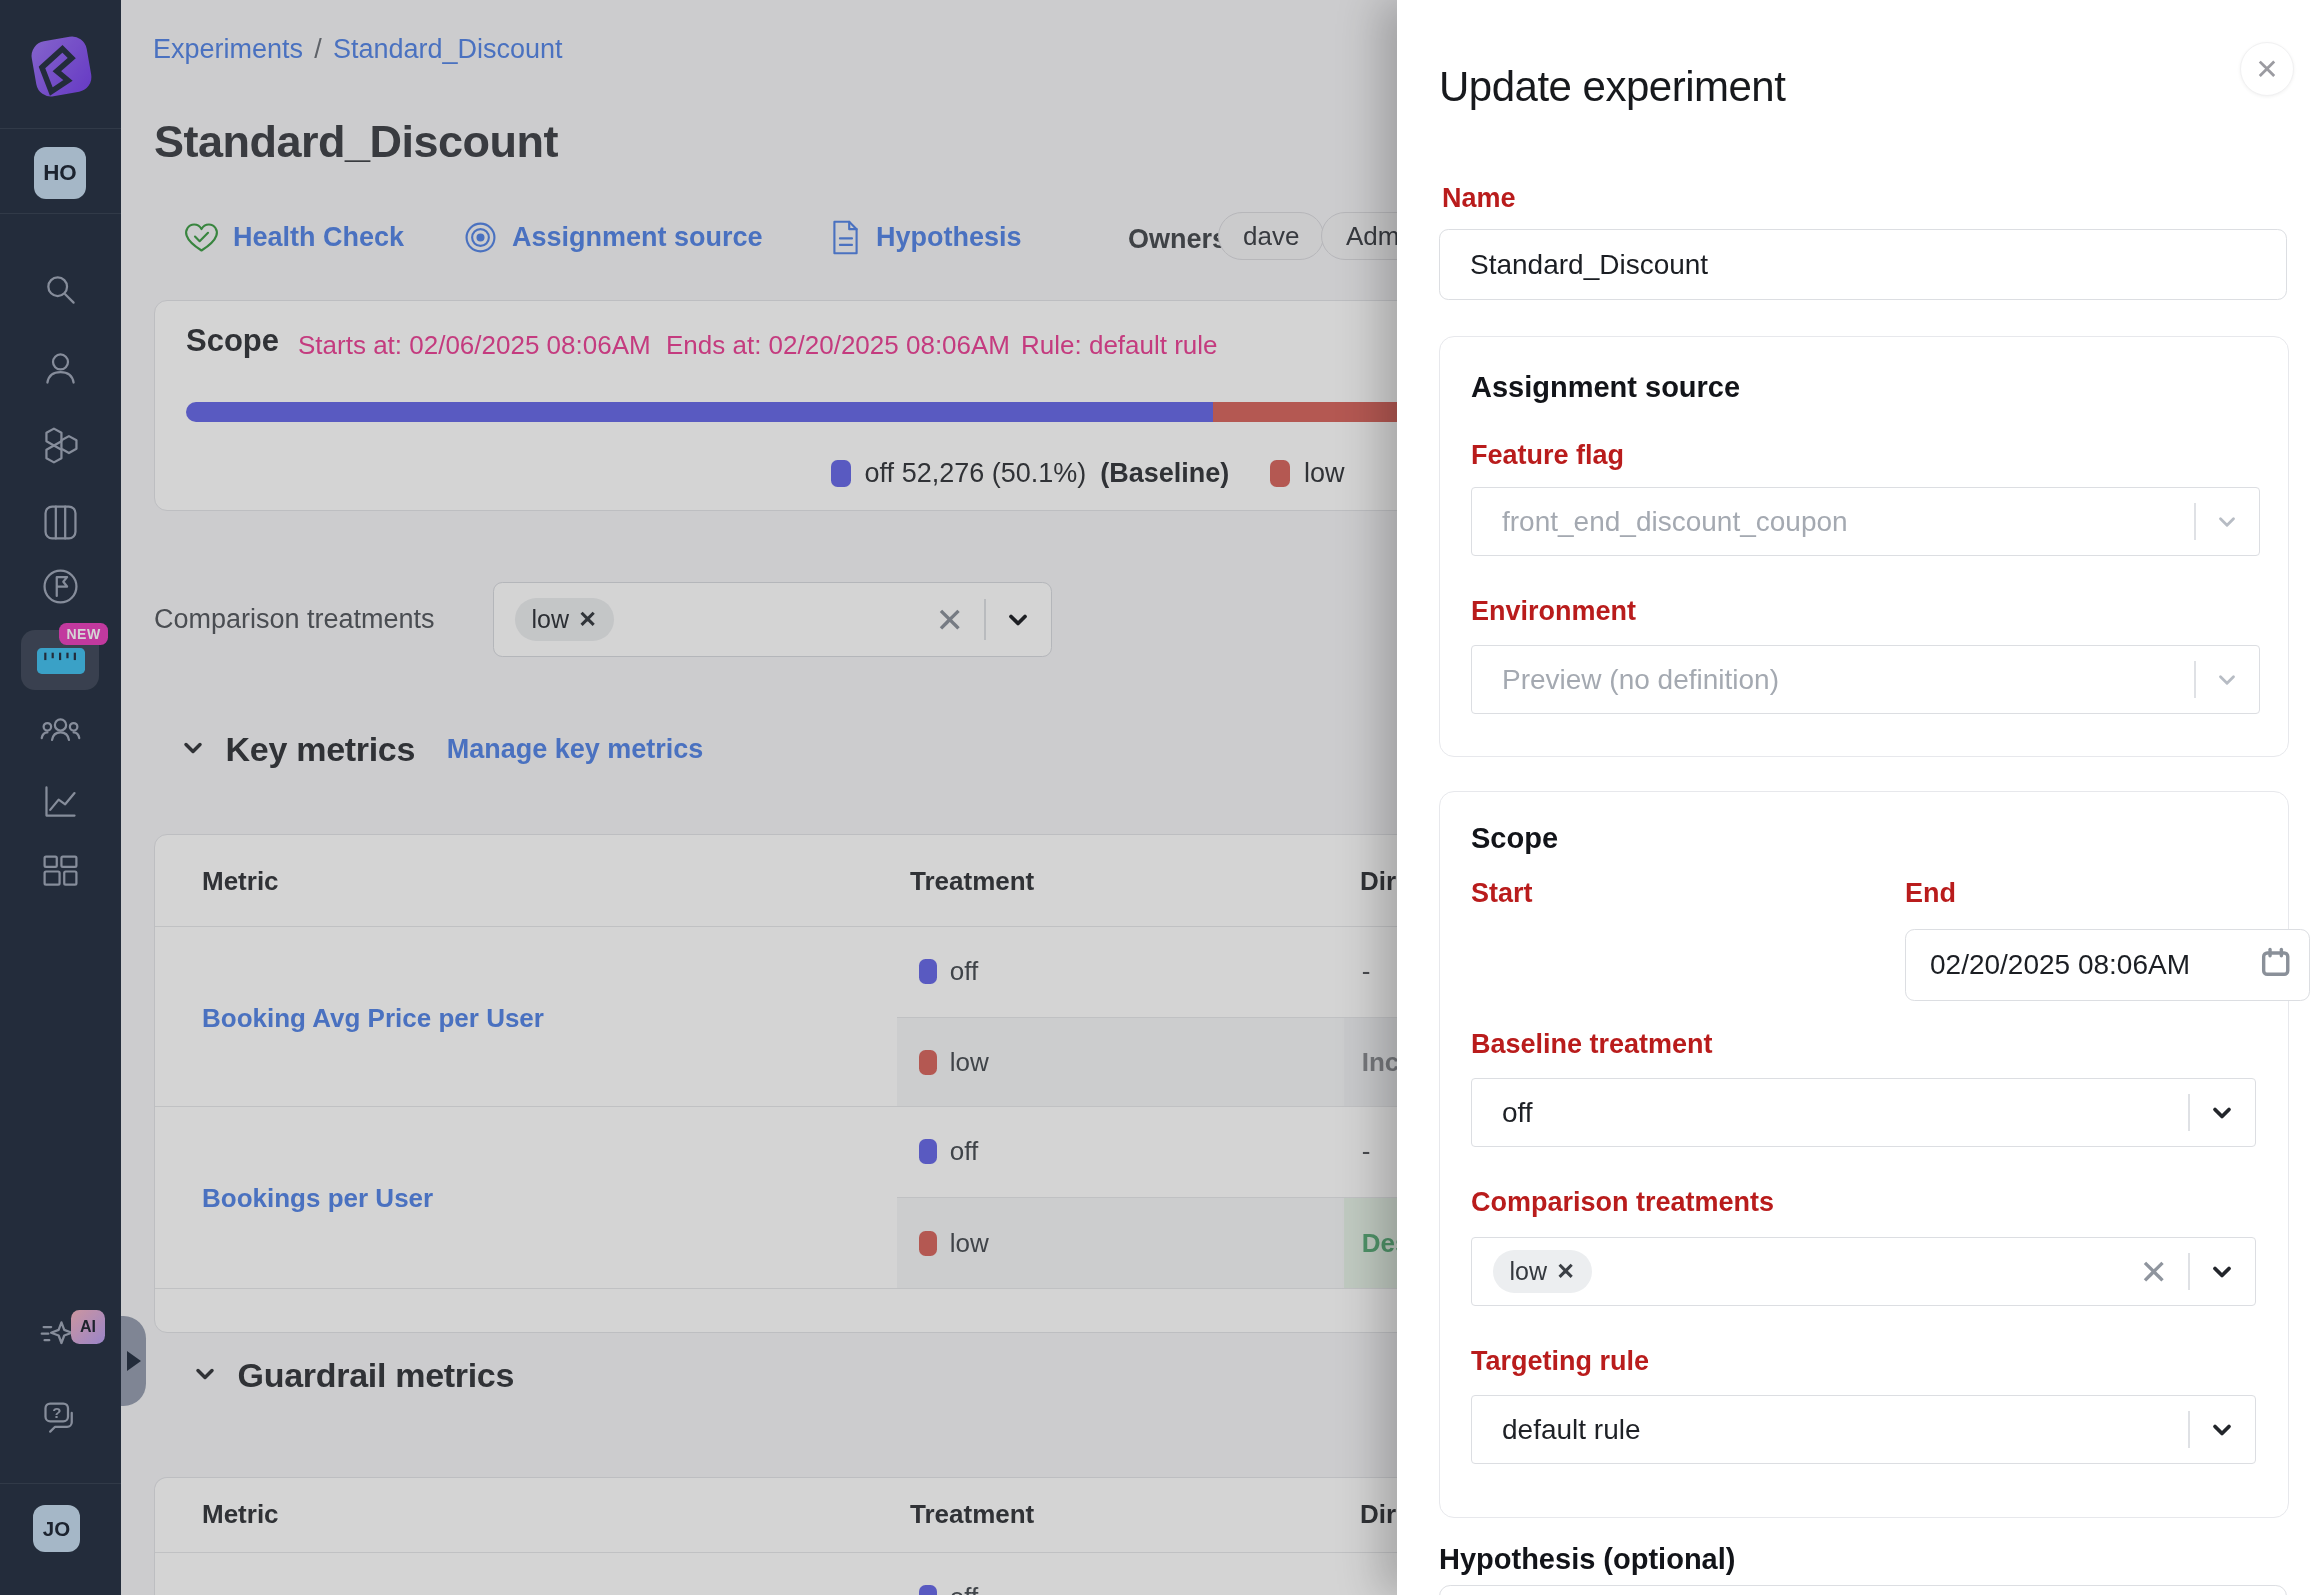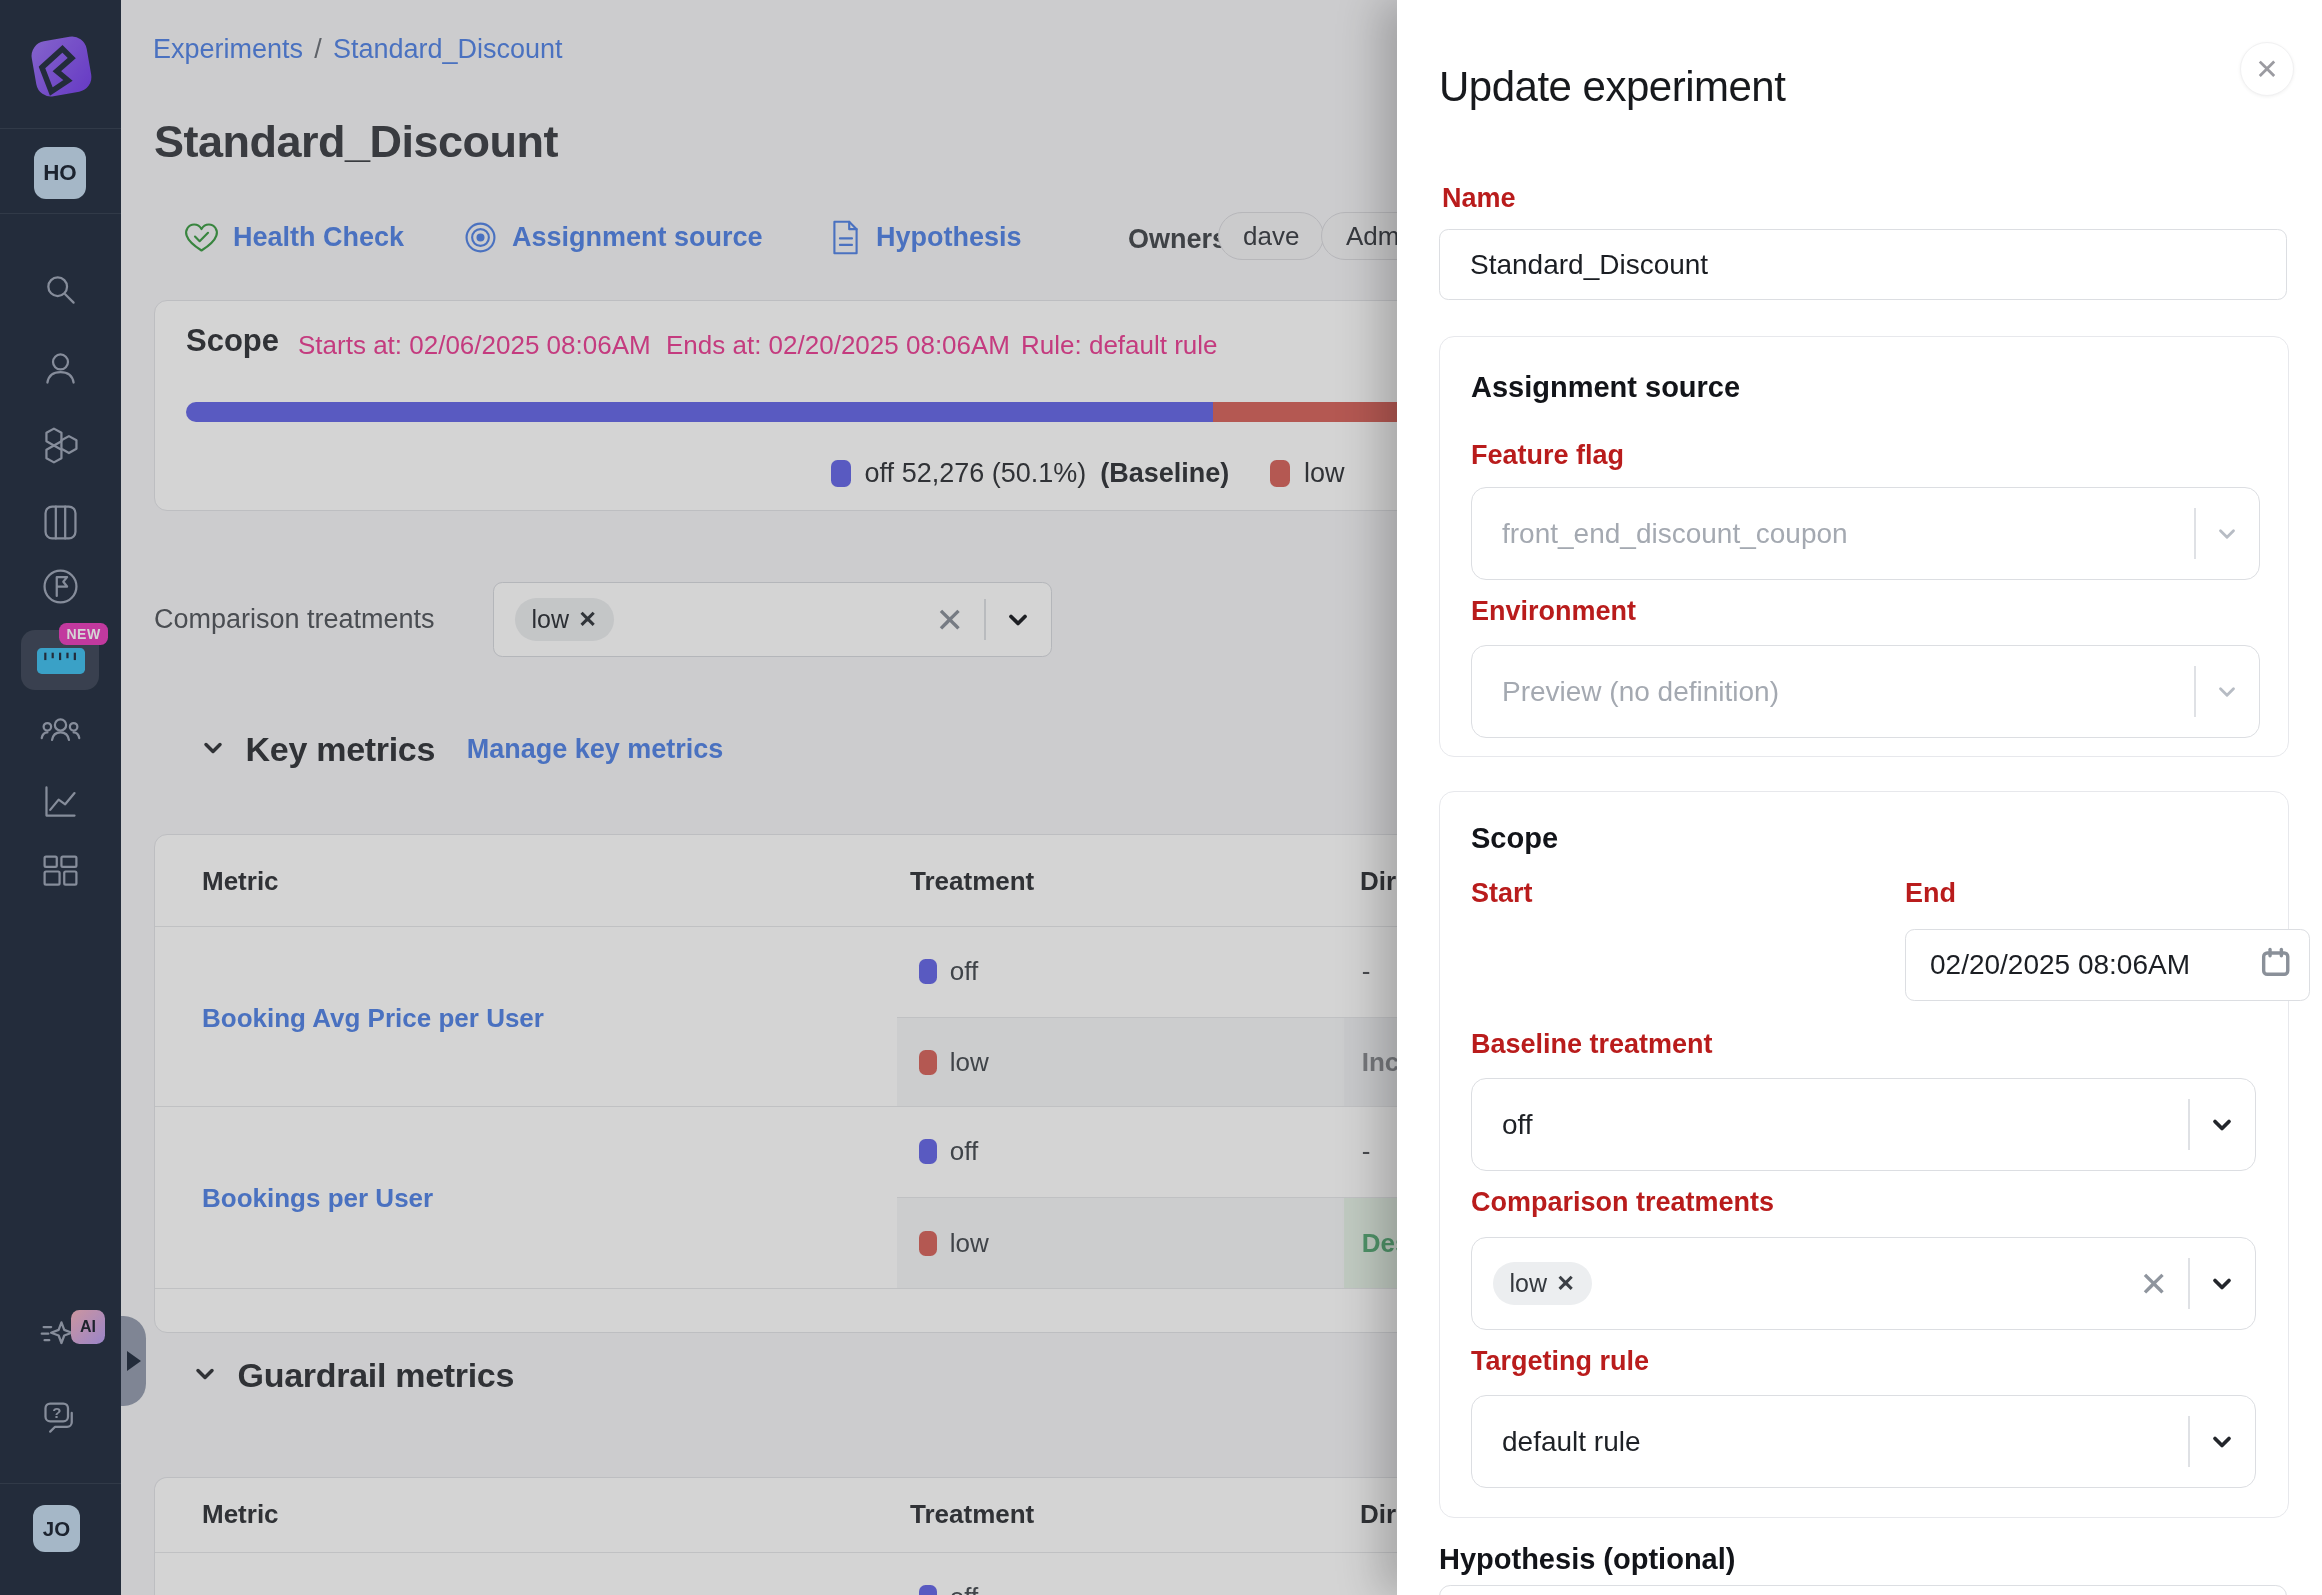--- a/index.html
+++ b/index.html
@@ -89,21 +89,21 @@
   .dim { position:absolute; inset:0; background:rgba(0,0,0,0.17); z-index:5; }
 
   
   .drawer { position:absolute; left:1397px; top:0; width:925px; height:1595px; background:#fff; z-index:10; box-shadow:-17px 0 41px rgba(0,0,0,0.22); }
   .close-btn { position:absolute; left:843px; top:42px; width:54px; height:54px; border-radius:50%; border:1.9px solid #f1f1f2; background:#fff; color:#9b9ba1; font-size:28px; display:flex; align-items:center; justify-content:center; box-shadow:0 0.9px 3.7px rgba(0,0,0,0.06);}
   .d-title { position:absolute; left:42px; top:63px; font-size:42px; font-weight:normal; color:#17191d; letter-spacing:-0.5px;}
   .d-label { position:absolute; font-size:27px; font-weight:bold; color:#b91c1c; }
   .d-input { position:absolute; border:1.4px solid #dcdee2; border-radius:9.3px; background:#fff; display:flex; align-items:center; font-size:28px; color:#1b1e23; padding-left:30px;}
   .d-card { position:absolute; left:42px; width:850px; border:1.4px solid #e7e8ec; border-radius:15px; background:#fff; }
   .d-sec { position:absolute; font-size:29px; font-weight:bold; color:#121419; }
-  .d-select { position:absolute; height:93px; border:1.4px solid #dcdee2; border-radius:15px; background:#fff; display:flex; align-items:center; padding-left:30px; font-size:28px; color:#1e2126;}
+  .d-select { position:absolute; height:69px; border:1.4px solid #dcdee2; border-radius:4px; background:#fff; display:flex; align-items:center; padding-left:30px; font-size:28px; color:#1e2126;}
   .d-select.dis { color:#a4a9b1; }
   .cal { position:absolute; right:17px; top:50%; transform:translateY(-50%); }
   .cal svg { stroke:#8a9099; fill:none; stroke-width:2.4; stroke-linecap:round;}
   .ta-top { position:absolute; left:42px; top:1585px; width:848px; height:56px; border:1.4px solid #dcdee2; border-radius:11.2px; background:#fff;}
 </style>
 </head>
 <body>
 
 <div class="sidebar">
   <div class="logo">
@@ -285,21 +285,21 @@
       <span class="clear-x">✕</span>
       <div class="sel-vdiv"></div>
       <span class="chev">
           <svg width="28" height="28" viewBox="0 0 24 24">
             <path d="M6 9l6 6 6-6"></path>
           </svg>
         </span>
     </div>
   </div>
 
-  <div class="sec-head" style="left:78px; top:730px;">
+  <div class="sec-head" style="left:58px; top:730px;">
     <span class="sec-chev"><svg width="28" height="28" viewBox="0 0 24 24">
           <path d="M6 9l6 6 6-6"></path>
         </svg></span>
     <span class="sec-title">Key metrics</span>
     <a href="#" class="manage-link" style="text-decoration:none">Manage key metrics</a>
   </div>
 
   <div class="card tbl km-card">
     <div class="thead" style="height:92px">
       <span class="th" style="left:47px; top:31px">Metric</span>

